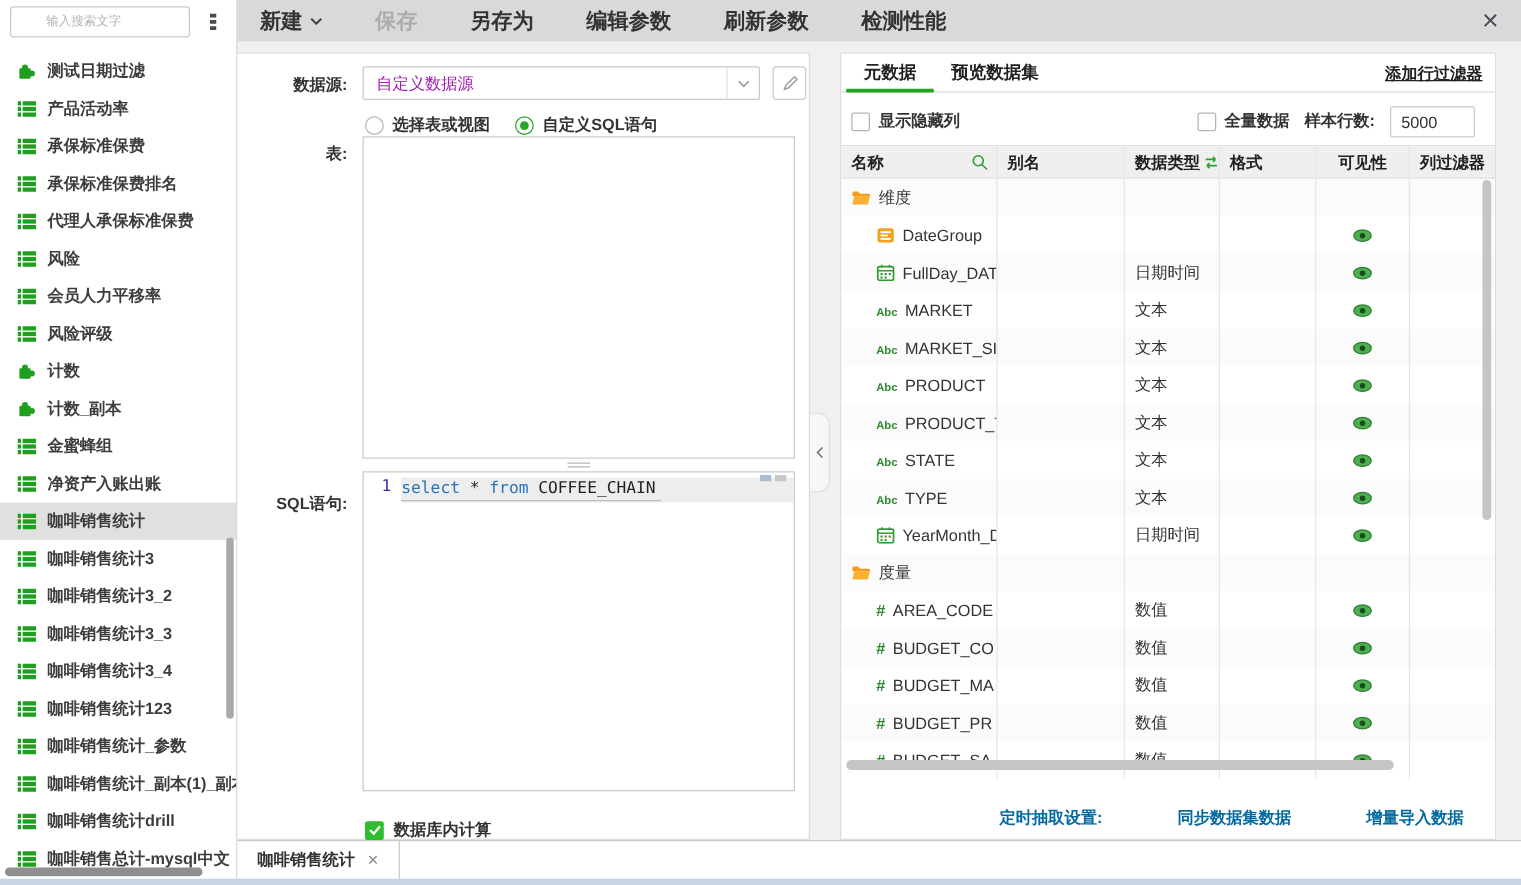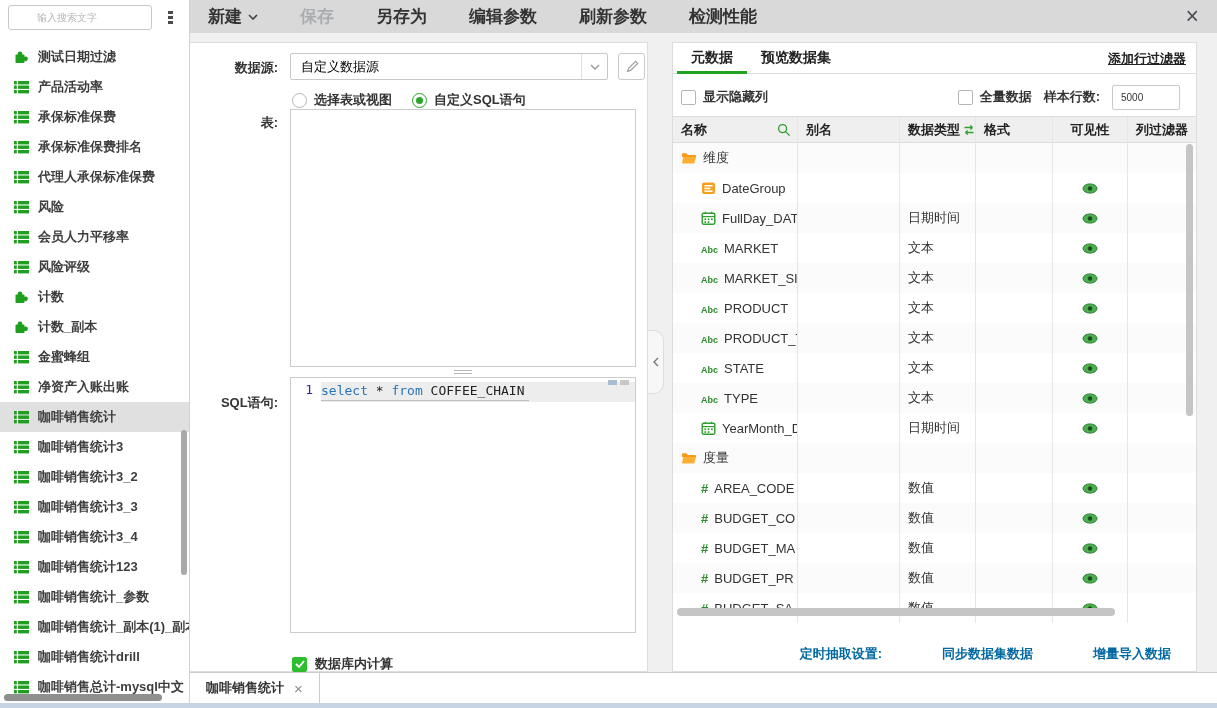--- a/index.html
+++ b/index.html
@@ -37,21 +37,21 @@
     background:#a9a9a9; border-radius:3px; }
   .sb-hscroll { position:absolute; left:4px; top:694px; width:158px; height:7px;
     background:#8f8f8f; border-radius:4px; }
   
   .form-panel { position:absolute; left:190px; top:42px; width:458px; height:630px;
     background:#fff; border:1px solid #ddd; border-left:none; }
   .f-label { position:absolute; left:0; width:88px; text-align:right; font-weight:bold; color:#333; }
   .f-select { position:absolute; left:100px; top:10px; width:318px; height:27px;
     border:1px solid #c9c9c9; border-radius:2px; background:#fff;
     display:flex; align-items:center; cursor:pointer; }
-  .f-select .val { flex:1; padding-left:10px; color:#000000; }
+  .f-select .val { flex:1; padding-left:10px; color:#a21caf; }
   .f-select .chev { width:26px; height:100%; border-left:1px solid #e0e0e0;
     display:flex; align-items:center; justify-content:center; }
   .f-pencil { position:absolute; left:428px; top:10px; width:27px; height:27px;
     border:1px solid #c9c9c9; border-radius:3px; background:#fff;
     display:flex; align-items:center; justify-content:center; }
   .radio-row { position:absolute; left:102px; top:48px; display:flex; gap:20px; align-items:center; }
   .radio { display:flex; align-items:center; gap:7px; font-weight:bold; cursor:pointer; }
   .radio .rb { width:15px; height:15px; border-radius:50%; border:1px solid #b5b5b5; background:#fff; }
   .radio.on .rb { border:1px solid #2aa52a; position:relative; }
   .radio.on .rb::after { content:""; position:absolute; left:3px; top:3px; width:7px; height:7px;
@@ -90,21 +90,21 @@
   .rp-tab { padding:0 14px; display:flex; align-items:center; font-size:14px; font-weight:bold;
     color:#222; cursor:pointer; position:relative; }
   .rp-tab.active::after { content:""; position:absolute; left:0; right:0; bottom:-1px; height:3px; background:#21a321; }
   .rp-addfilter { position:absolute; right:10px; top:7px; font-weight:bold; color:#222;
     text-decoration:underline; cursor:pointer; }
   .rp-controls { position:absolute; top:40px; left:8px; right:16px; height:28px;
     display:flex; align-items:center; }
   .ck { display:flex; align-items:center; gap:7px; font-weight:bold; cursor:pointer; }
   .rp-controls .right { margin-left:auto; display:flex; align-items:center; gap:12px; }
   .sample-input { width:68px; height:25px; border:1px solid #c9c9c9; border-radius:2px;
-    padding-left:8px; font-size:10px; color:#333; outline:none; font-family:"Liberation Sans",sans-serif; }
+    padding-left:8px; font-size:13px; color:#333; outline:none; font-family:"Liberation Sans",sans-serif; }
   .mt-wrap { position:absolute; left:0; top:73px; width:523px; height:507px; overflow:hidden;
     border-top:1px solid #ddd; }
   .mt-row { display:flex; height:30px; align-items:center; }
   .mt-row:nth-child(odd) { background:#fbfbfb; }
   .mt-header { display:flex; height:26px; background:#efefef; border-bottom:1px solid #ddd;
     font-weight:bold; color:#222; align-items:center; }
   .mc { height:100%; display:flex; align-items:center; border-right:1px solid #e6e6e6;
     overflow:hidden; white-space:nowrap; padding-left:8px; }
   .c0 { width:125px; } .c1 { width:102px; } .c2 { width:76px; } .c3 { width:77px; }
   .c4 { width:75px; justify-content:center; padding-left:0; } .c5 { width:63px; border-right:none; }

